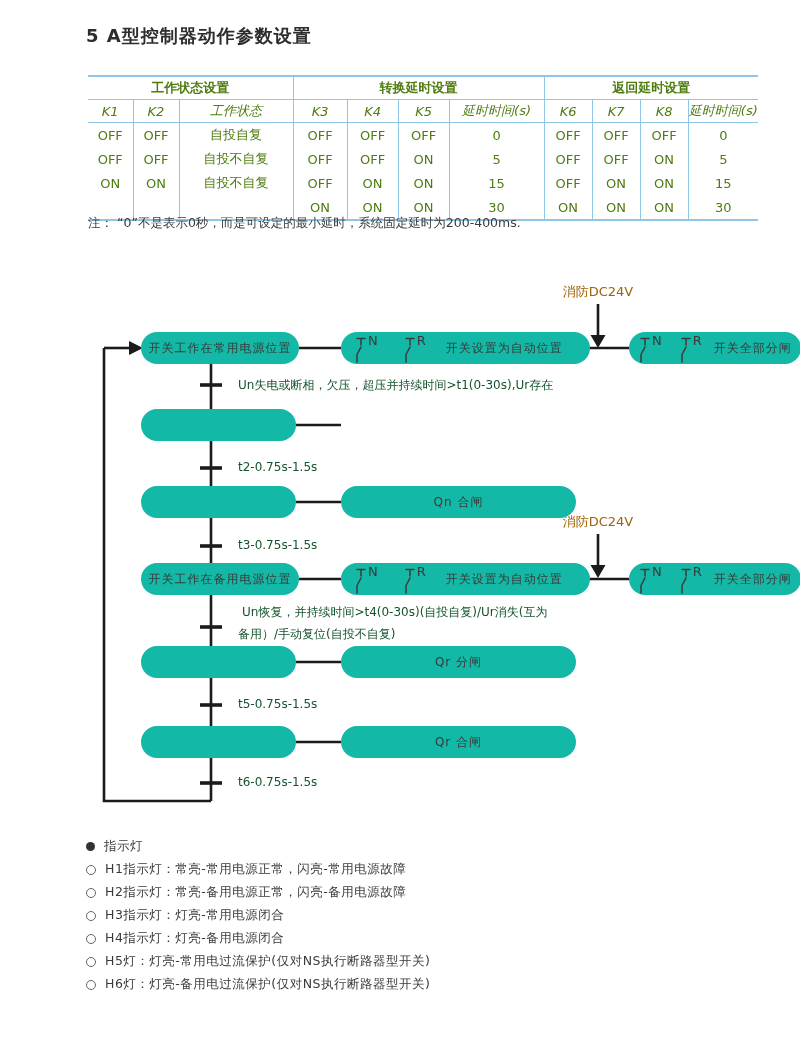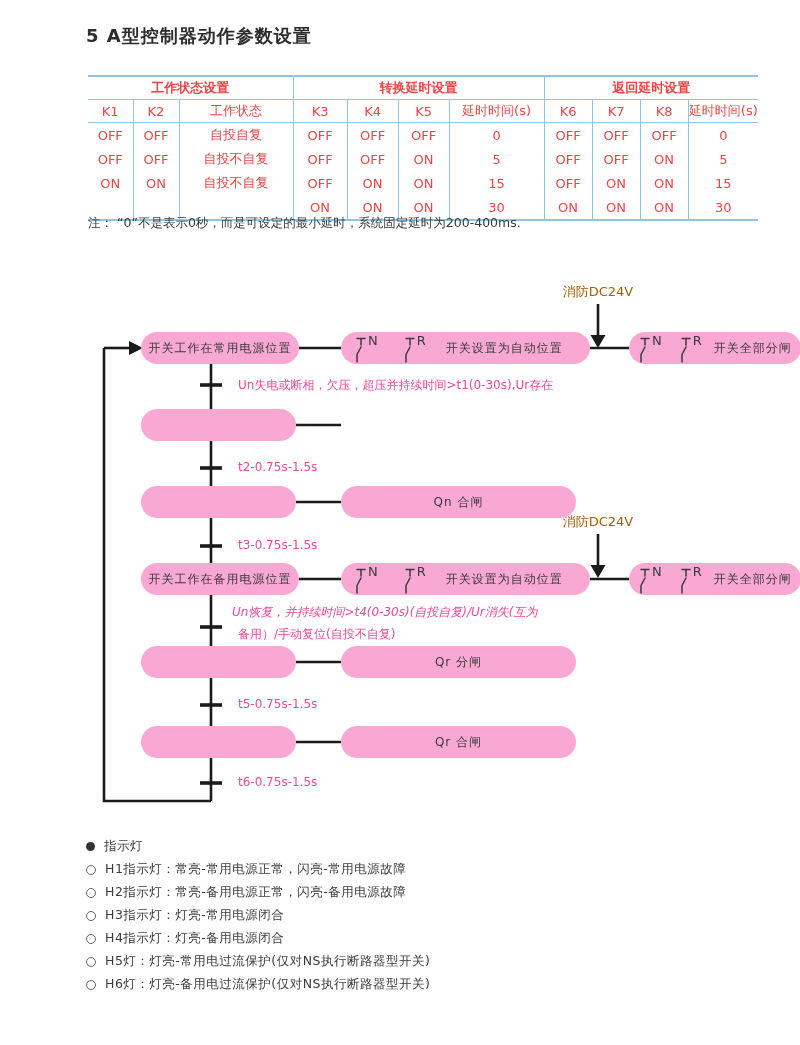--- a/index.html
+++ b/index.html
@@ -3,41 +3,41 @@
 <meta charset="utf-8">
 <style>
   html,body{margin:0;padding:0;background:#ffffff;}
   .page{position:relative;width:800px;height:1045px;background:#ffffff;overflow:hidden;
         font-family:"DejaVu Sans","Liberation Sans",sans-serif;color:#3c3c3c;margin-left:16px;}
 
   .title{position:absolute;left:70px;top:24px;font-size:18px;font-weight:bold;color:#2d2d2d;letter-spacing:1px;}
 
   
   table.params{position:absolute;left:72px;top:75px;width:670px;border-collapse:collapse;table-layout:fixed;
-        border-top:2px solid #8EC6E8;border-bottom:2px solid #8EC6E8;font-size:13px;color:#ef4444;}
+        border-top:2px solid #8EC6E8;border-bottom:2px solid #8EC6E8;font-size:13px;color:#4d7c0f;}
   table.params th, table.params td{padding:0;text-align:center;font-weight:normal;overflow:hidden;white-space:nowrap;}
   tr.sec th{height:22px;border-bottom:1.5px solid #8EC6E8;font-weight:600;}
   tr.sec th + th{border-left:1.5px solid #8EC6E8;}
-  tr.cols th{height:22px;border-bottom:1.5px solid #8EC6E8;}
+  tr.cols th{height:22px;border-bottom:1.5px solid #8EC6E8;font-style:italic;}
   tr.cols th + th{border-left:1.5px solid #8EC6E8;}
   tbody td{height:24px;}
   tbody td + td{border-left:1.5px solid #8EC6E8;}
 
   .note{position:absolute;left:72px;top:215px;font-size:12.5px;color:#3a3a3a;}
 
   
   .wires{position:absolute;left:0;top:0;z-index:1;}
-  .pill{position:absolute;z-index:2;height:32px;background:#f9a8d4;border-radius:16px;
+  .pill{position:absolute;z-index:2;height:32px;background:#14b8a6;border-radius:16px;
         display:flex;align-items:center;justify-content:center;font-size:12px;color:#3a3a3a;letter-spacing:1px;}
   .pill.sw{justify-content:flex-start;padding-left:14px;letter-spacing:1px;}
   .swgroup{display:flex;align-items:flex-start;}
   .swgroup .ltr{font-size:13px;position:relative;top:-1px;margin-left:1px;letter-spacing:0;}
   .swsym{display:block;margin-top:3px;}
   .flabel{position:absolute;z-index:2;width:140px;text-align:center;font-size:13px;color:#a16207;}
-  .tlabel{position:absolute;z-index:2;font-size:12px;color:#ec4899;white-space:nowrap;}
+  .tlabel{position:absolute;z-index:2;font-size:12px;color:#14532d;white-space:nowrap;}
 
   
   .ind{position:absolute;left:70px;top:835px;z-index:2;}
   .ind-row{display:flex;align-items:center;gap:9px;height:23px;font-size:12.5px;color:#3a3a3a;letter-spacing:0.5px;}
   .dot{width:9px;height:9px;border-radius:50%;flex:0 0 auto;}
   .dot.filled{background:#333;}
   .dot.hollow{border:1.3px solid #666;background:#fff;width:8px;height:8px;}
 </style>
 </head>
 <body>
@@ -251,21 +251,21 @@
     </span>
     <span class="swgroup" style="margin-left:18px;">
       <svg class="swsym" width="12" height="26" viewBox="0 0 12 26">
           <path d="M2,1.5 H10 M6,1.5 V8 M6,10 L2,17.5 M2,17.5 V25" stroke="#3a3a3a" stroke-width="1.5" fill="none" stroke-linecap="round"></path>
         </svg>
       <span class="ltr">R</span>
     </span>
     <span style="margin-left:12px;">开关全部分闸</span>
   </div>
 
-  <div class="tlabel" style="left:216px;top:604px;font-style:italic;">Un恢复，并持续时间&gt;t4(0-30s)(自投自复)/Ur消失(互为</div>
+  <div class="tlabel" style="left:226px;top:604px;">Un恢复，并持续时间&gt;t4(0-30s)(自投自复)/Ur消失(互为</div>
   <div class="tlabel" style="left:222px;top:626px;">备用）/手动复位(自投不自复)</div>
 
   <div class="pill" style="left:125px;top:646px;width:155px;"></div>
   <div class="pill" style="left:325px;top:646px;width:235px;">Qr 分闸</div>
 
   <div class="tlabel" style="left:222px;top:697px;">t5-0.75s-1.5s</div>
 
   <div class="pill" style="left:125px;top:726px;width:155px;"></div>
   <div class="pill" style="left:325px;top:726px;width:235px;">Qr 合闸</div>
 

